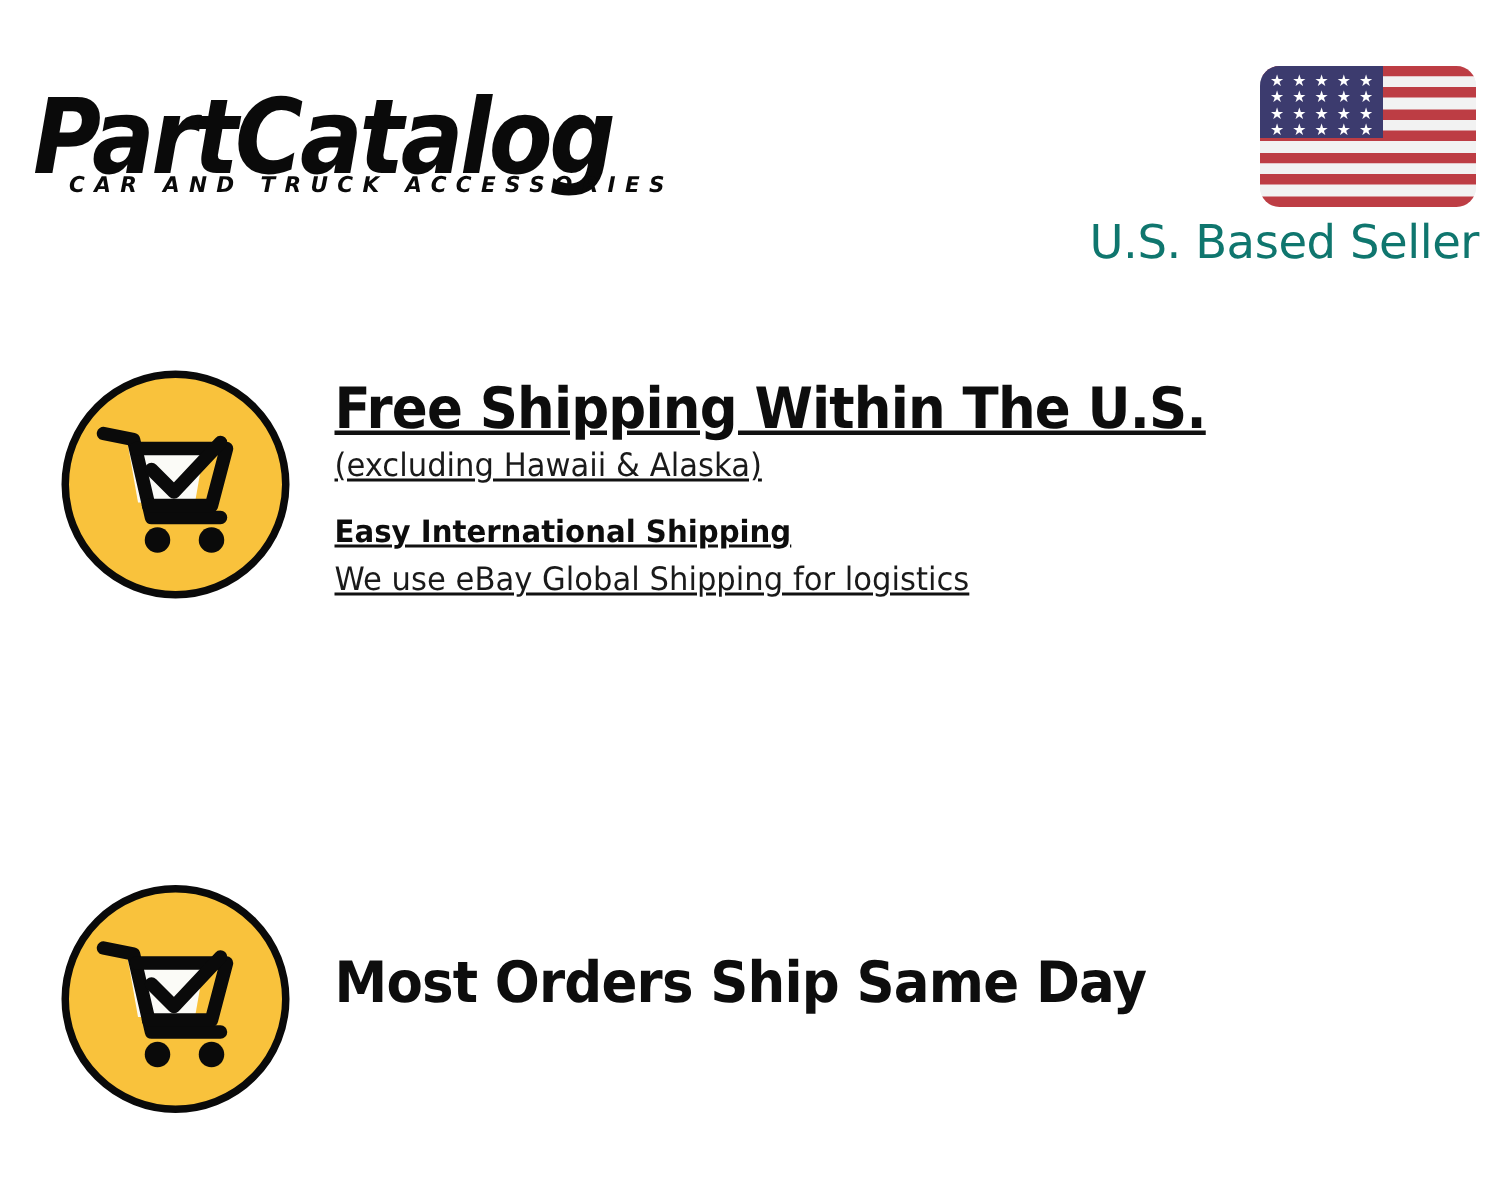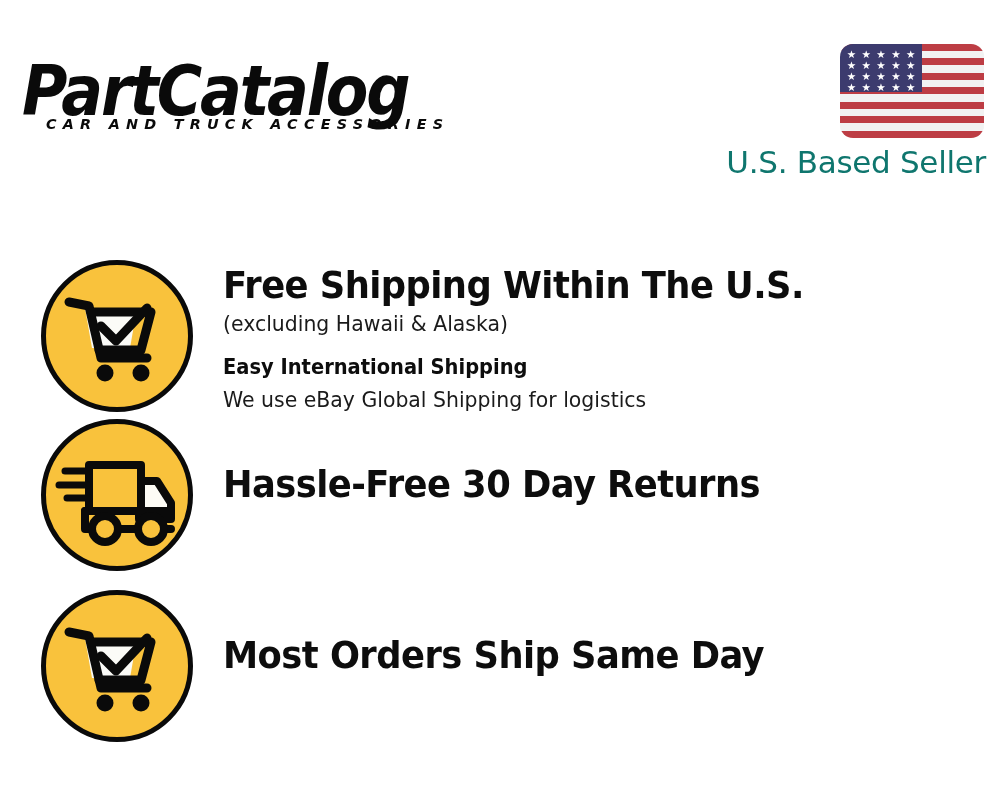--- a/index.html
+++ b/index.html
@@ -127,21 +127,21 @@
     width: 1000px;
     height: 625px;
   }
   .feature-row {
     position: absolute;
     left: 0;
     width: 1000px;
     display: flex;
     align-items: flex-start;
   }
-  #feature-row-0 { top: 85px;  height: 172px; }
+  #feature-row-0 { top: 72px;  height: 172px; text-decoration: underline; }
   #feature-row-1 { top: 244px; height: 170px; }
   #feature-row-2 { top: 415px; height: 172px; }
 
   .feature-icon-wrap {
     position: relative;
     width: 152px;
     height: 152px;
     margin-left: 41px;
     flex: 0 0 auto;
   }
@@ -290,40 +290,20 @@
       </svg>
     </div>
     <div class="feature-text">
       <div class="feature-title">Free Shipping Within The U.S.</div>
       <div class="feature-sub">(excluding Hawaii &amp; Alaska)</div>
       <div class="feature-sub-strong">Easy International Shipping</div>
       <div class="feature-sub-note">We use eBay Global Shipping for logistics</div>
     </div>
   </div>
 
-  <div class="feature-row row-center" id="feature-row-1">
-    <div class="feature-icon-wrap">
-      <div class="icon-circle"></div>
-      <svg class="icon-art" viewBox="0 0 152 152">
-        <path d="M98,62 L116,62 L130,84 L130,100 L98,100 Z" fill="#fdfcf6"></path>
-        <path d="M98,62 L116,62 L130,84 L130,100 L98,100 Z" fill="none" stroke="#0a0a0a" stroke-width="8" stroke-linejoin="round"></path>
-        <rect x="48" y="46" width="52" height="46" fill="#f9c23c" stroke="#0a0a0a" stroke-width="8" stroke-linejoin="round"></rect>
-        <path d="M44,92 L130,92" stroke="#0a0a0a" stroke-width="8" stroke-linecap="round"></path>
-        <path d="M44,92 L44,110 L130,110" fill="none" stroke="#0a0a0a" stroke-width="8" stroke-linecap="round" stroke-linejoin="round"></path>
-        <circle cx="64" cy="110" r="13" fill="#f9c23c" stroke="#0a0a0a" stroke-width="8"></circle>
-        <circle cx="110" cy="110" r="13" fill="#f9c23c" stroke="#0a0a0a" stroke-width="8"></circle>
-        <path d="M24,52 L48,52" stroke="#0a0a0a" stroke-width="7" stroke-linecap="round"></path>
-        <path d="M18,66 L46,66" stroke="#0a0a0a" stroke-width="7" stroke-linecap="round"></path>
-        <path d="M26,79 L48,79" stroke="#0a0a0a" stroke-width="7" stroke-linecap="round"></path>
-      </svg>
-    </div>
-    <div class="feature-text">
-      <div class="feature-title">Hassle-Free 30 Day Returns</div>
-    </div>
-  </div>
 
   <div class="feature-row row-center" id="feature-row-2">
     <div class="feature-icon-wrap">
       <div class="icon-circle"></div>
       <svg class="icon-art" viewBox="0 0 152 152">
         <polygon points="44,48 96,48 89,88 51,88" fill="#fbfbf7"></polygon>
         <path d="M28,42 L48,46 L60,98 L106,98" fill="none" stroke="#0a0a0a" stroke-width="9" stroke-linecap="round" stroke-linejoin="round"></path>
         <path d="M50,52 L110,52 L100,90 L58,90" fill="none" stroke="#0a0a0a" stroke-width="9" stroke-linecap="round" stroke-linejoin="round"></path>
         <path d="M60,66 L75,81 L106,48" fill="none" stroke="#0a0a0a" stroke-width="9" stroke-linecap="round" stroke-linejoin="round"></path>
         <circle cx="64" cy="113" r="8.5" fill="#0a0a0a"></circle>

